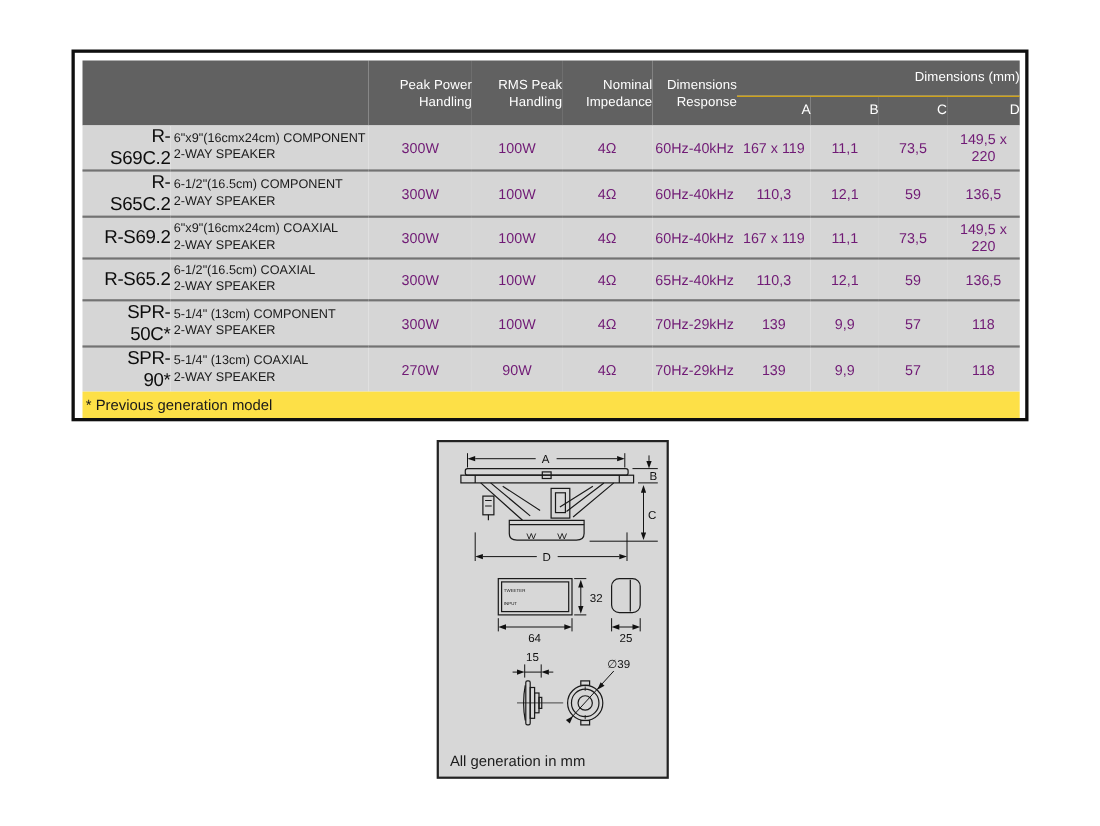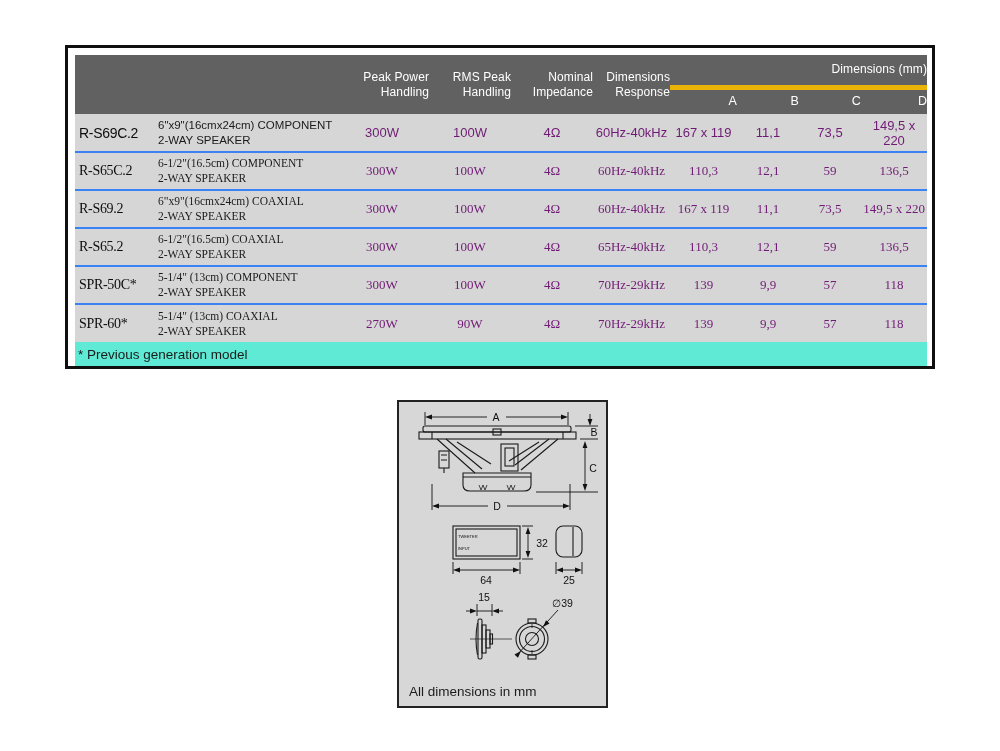--- a/index.html
+++ b/index.html
@@ -14,29 +14,29 @@
   }
   table.spec { border-collapse:collapse; width:852px; table-layout:fixed; }
   table.spec th, table.spec td { font-weight:normal; vertical-align:middle; }
 
   thead th {
     background:#616161; color:#ffffff; font-size:12px; line-height:1.25;
     text-align:right; white-space:pre-line; letter-spacing:0.1px;
   }
   thead tr.h1 th { height:32px; }
   thead tr.h2 th { height:27px; font-size:12.5px; }
-  th.dimgroup { border-bottom:5px solid #eab308;margin-top:24px; }
+  th.dimgroup { border-bottom:1px solid #eab308;margin-top:24px; }
 
   tbody tr { background:#d6d6d6; height:38px; }
-  tbody tr + tr { border-top:2px solid #3b82f6;font-family:Liberation Serif, serif; }
+  tbody tr + tr { border-top:2px solid #737373; }
   td { color:#701a75; font-size:13px; text-align:center; }
-  td.model { text-align:left; padding-left:4px; font-weight:bold; font-size:14px; letter-spacing:-0.3px; color:#0d0d0d; }
+  td.model { text-align:right; padding-left:16px; font-weight:bold; font-size:17px; letter-spacing:-0.3px; color:#0d0d0d; }
   td.desc  { text-align:left; padding-left:3px; font-size:11.5px; line-height:1.3; white-space:pre-line; color:#1a1a1a; }
 
-  .footnote { height:24px; display:flex; align-items:center; background:#5eead4; font-size:13.5px; color:#1a1a1a; padding-left:3px; }
+  .footnote { height:24px; display:flex; align-items:center; background:#fde047; font-size:13.5px; color:#1a1a1a; padding-left:3px; }
 
   
   .diagram-box {
     position:absolute; left:397px; top:400px; width:211px; height:308px;
     background:#d7d7d7; border:2px solid #222222;
   }
   .diagram-box svg { display:block; }
   .dim-note { position:absolute; left:10px; bottom:7px; font-size:13.5px; color:#1c1c1c; }
   svg text { font-family:"Liberation Sans", sans-serif; fill:#111; }
   .dimlabel { font-size:10.5px; }
@@ -141,21 +141,21 @@
           <td>300W</td>
           <td>100W</td>
           <td>4Ω</td>
           <td>70Hz-29kHz</td>
           <td>139</td>
           <td>9,9</td>
           <td>57</td>
           <td>118</td>
         </tr>
         <tr>
-          <td class="model">SPR-60*</td>
+          <td class="model">SPR-90*</td>
           <td class="desc">5-1/4" (13cm) COAXIAL
  2-WAY SPEAKER</td>
           <td>270W</td>
           <td>90W</td>
           <td>4Ω</td>
           <td>70Hz-29kHz</td>
           <td>139</td>
           <td>9,9</td>
           <td>57</td>
           <td>118</td>
@@ -275,16 +275,16 @@
         <path d="M133,222 L133,226 M133,248 L133,252" stroke-width="0.8"></path>
       </g>
 
       <g stroke="#111" stroke-width="0.9" fill="none">
         <path d="M118,253 L159,208"></path>
       </g>
       <use href="#ah" transform="translate(144,225) rotate(-47)"></use>
       <use href="#ah" transform="translate(122,249) rotate(133)"></use>
       <text class="dimlabel" x="153" y="205">∅39</text>
     </svg>
-    <div class="dim-note">All dimensions in mm</div>
+    <div class="dim-note">All generation in mm</div>
   </div>
 
 </div>
 
 </body></html>

